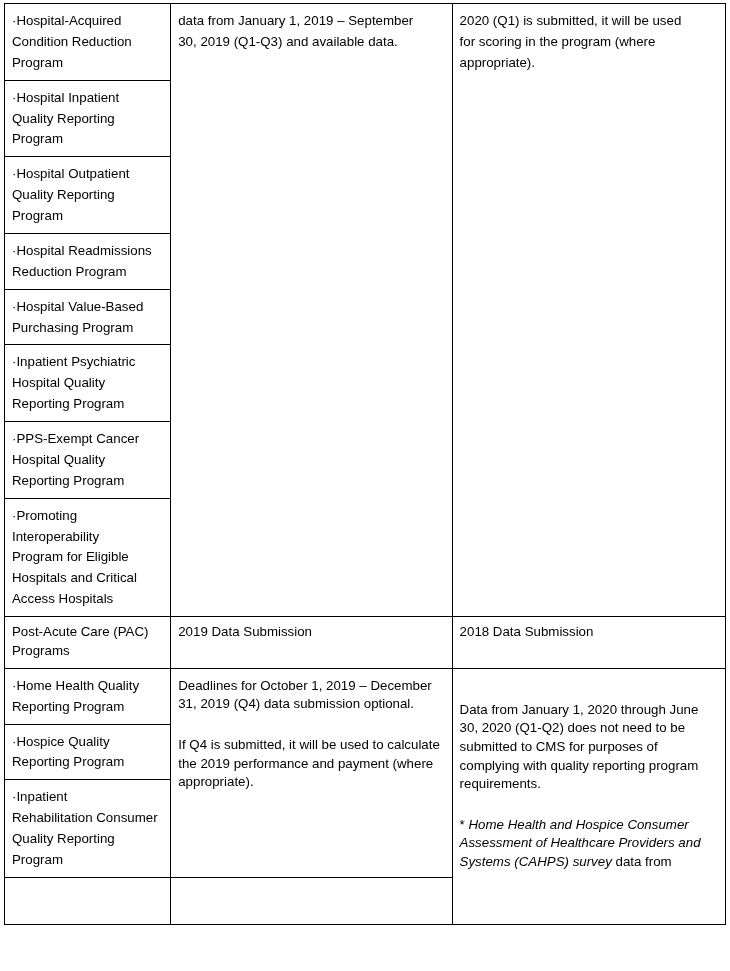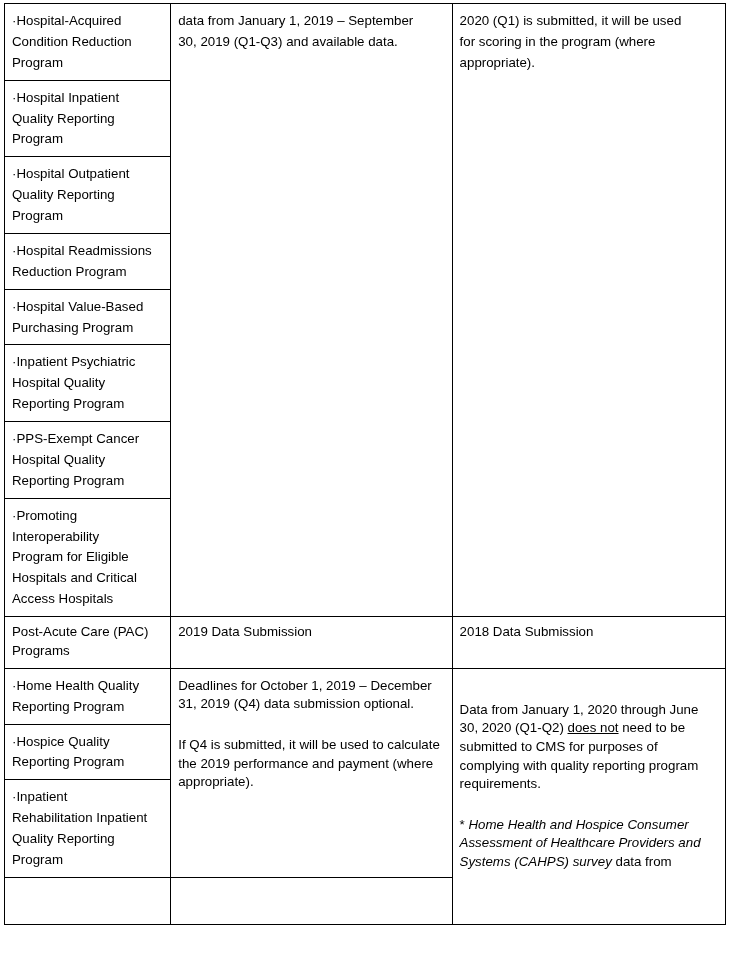--- a/index.html
+++ b/index.html
@@ -37,21 +37,21 @@
   }
   .col-a { width: 166px; }
   .col-b { width: 281px; }
   .col-c { width: 273px; }
 
   td.no-top { border-top: none; }
   td.no-bottom { border-bottom: none; }
 
   .bold { font-weight: normal; }
   .ital { font-style: italic; }
-  .uline { text-decoration: underline; }
+  .uline { }
 
   p.blk {
     margin: 2px 0 0 0;
   }
   p.gap-before-lg {
     margin-top: 22px;
   }
   .empty-row td {
     height: 33px;
   }
@@ -168,21 +168,21 @@
       <tr>
         <td class="col-a">
           <p class="blk"> ·Hospice Quality</p>
           <p class="blk">Reporting Program</p>
         </td>
       </tr>
 
       <tr>
         <td class="col-a">
           <p class="blk"> ·Inpatient</p>
-          <p class="blk">Rehabilitation Inpatient</p>
+          <p class="blk">Rehabilitation Consumer</p>
           <p class="blk">Quality Reporting</p>
           <p class="blk">Program</p>
         </td>
       </tr>
 
       <tr class="empty-row">
         <td class="col-a no-bottom"></td>
         <td class="col-b no-bottom"></td>
       </tr>
     </tbody>

